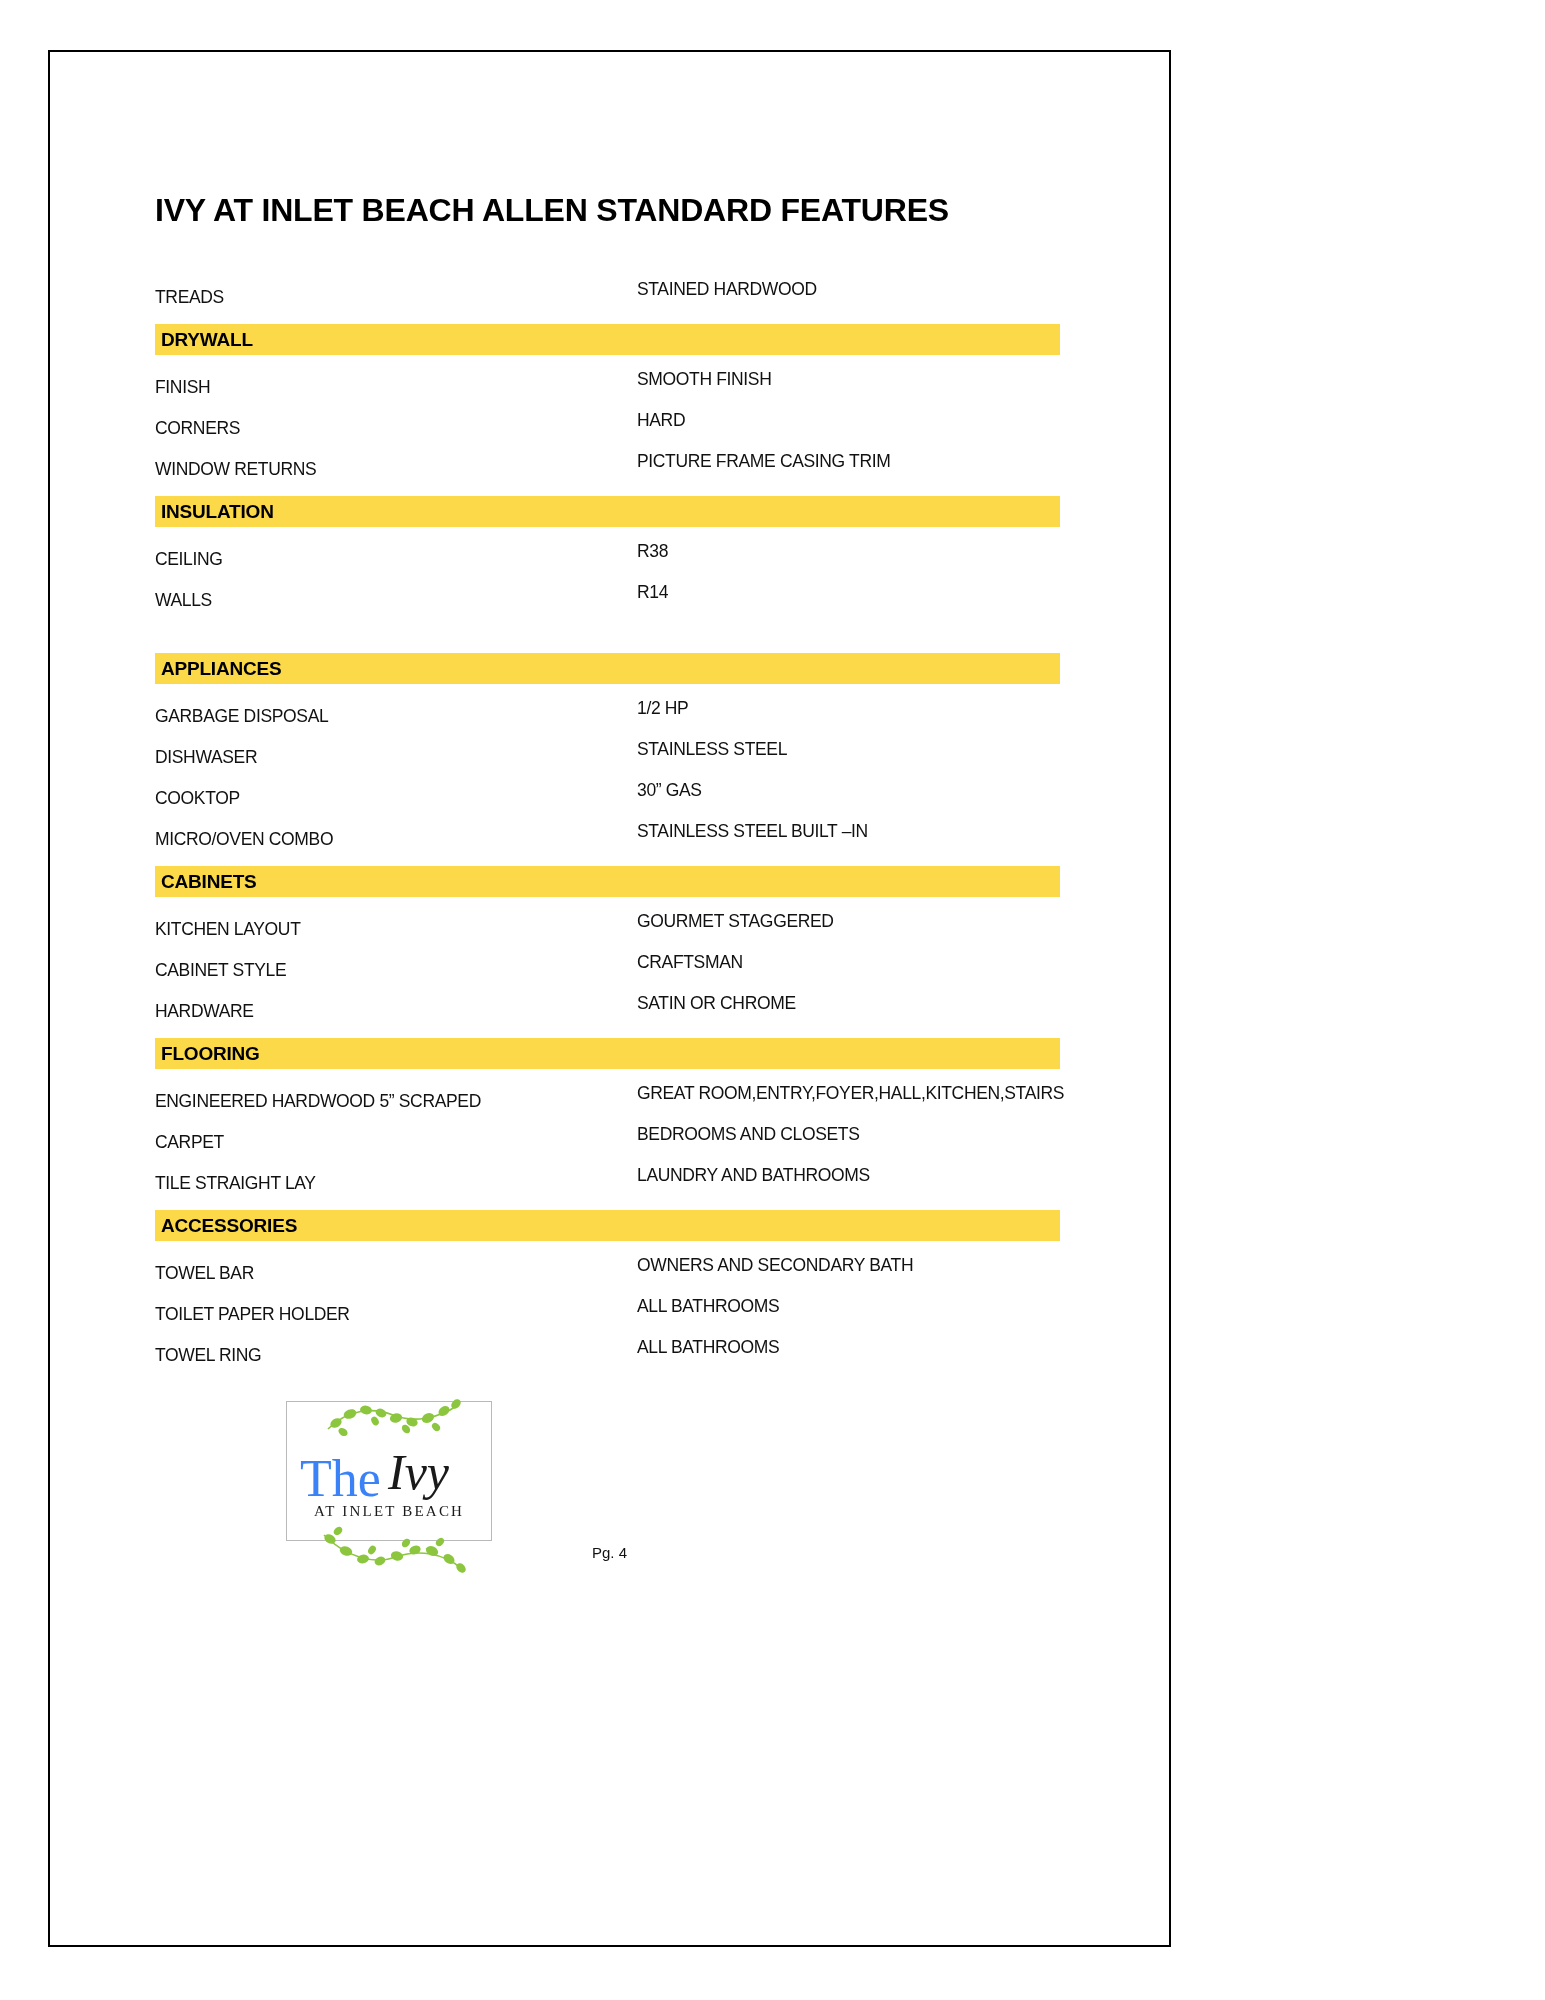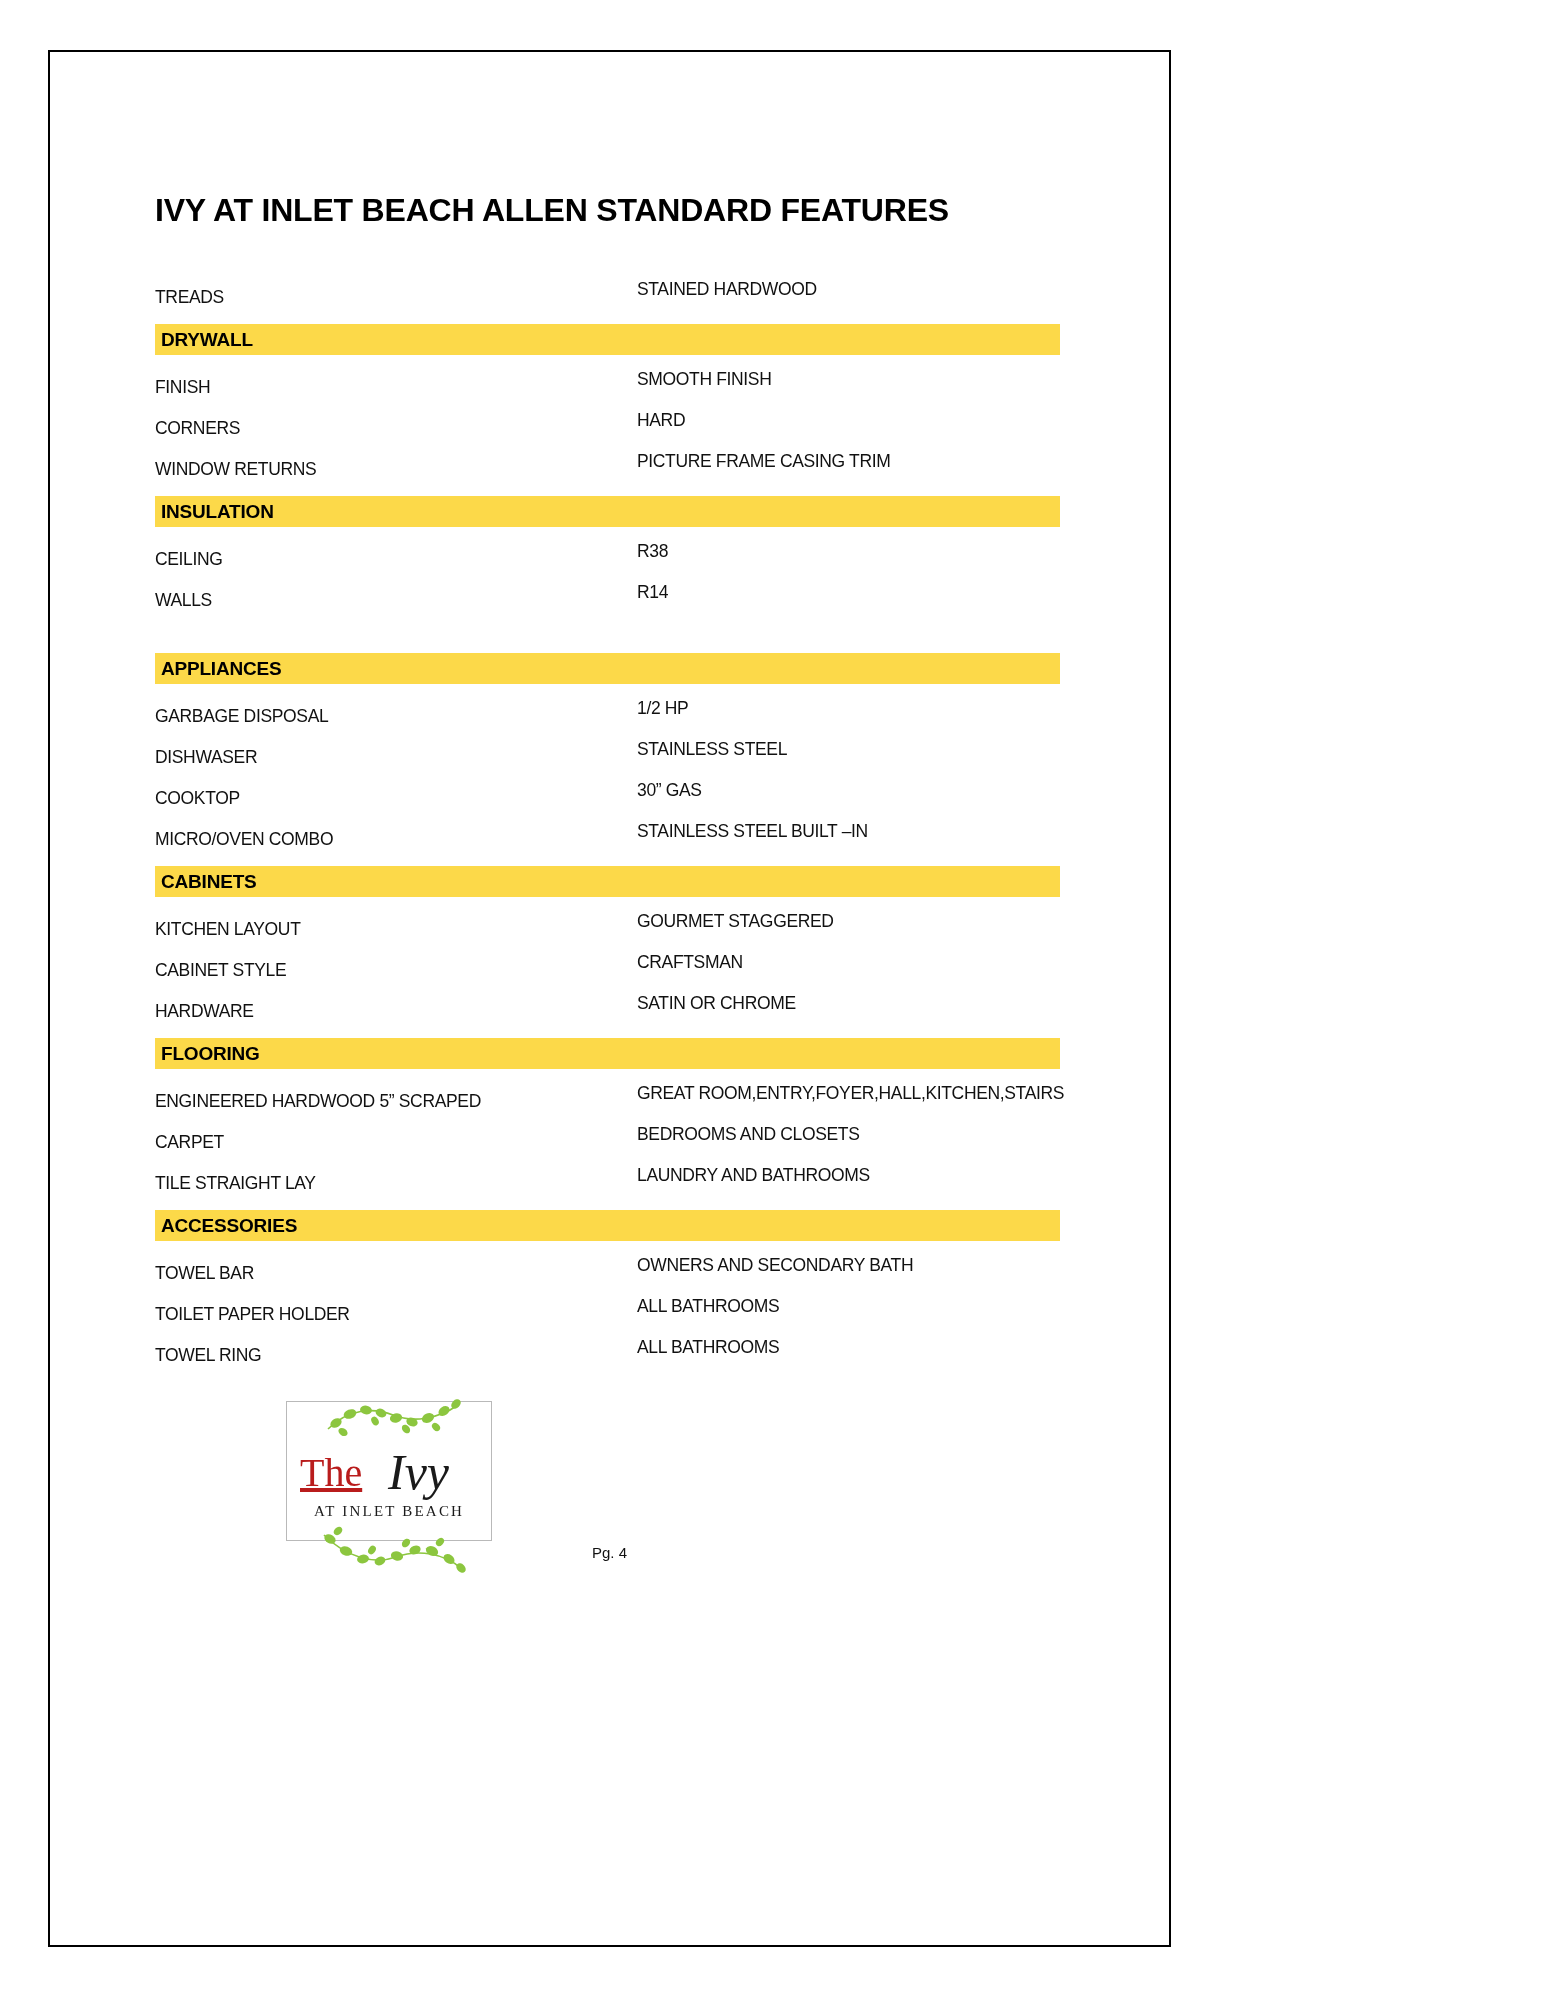--- a/index.html
+++ b/index.html
@@ -119,25 +119,24 @@
     height: 140px;
     border: 1px solid #b9b9b9;
     box-sizing: border-box;
     background: #ffffff;
   }
   .logo-the {
     position: absolute;
     left: 22px;
     top: 58px;
     font-family: "Liberation Serif", serif;
-    font-size: 40px;
-    color: #b91c1c;
+    font-size: 52px;
+    color: #3b82f6;
     letter-spacing: 0px;
     line-height: 1;
-    text-decoration: underline;
   }
   .logo-ivy {
     position: absolute;
     left: 110px;
     top: 52px;
     font-family: "Liberation Serif", serif;
     font-style: italic;
     font-size: 50px;
     color: #1a1a1a;
     line-height: 1;

